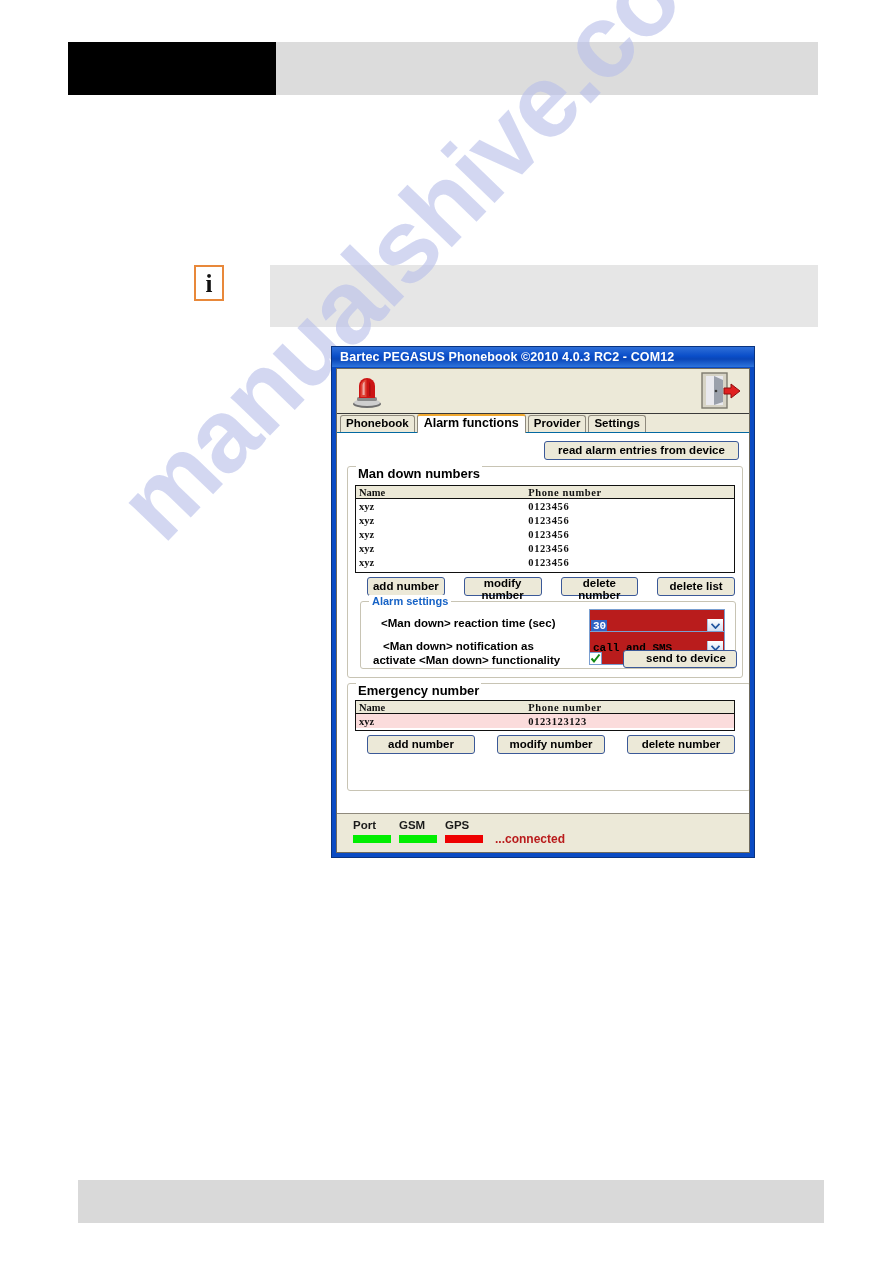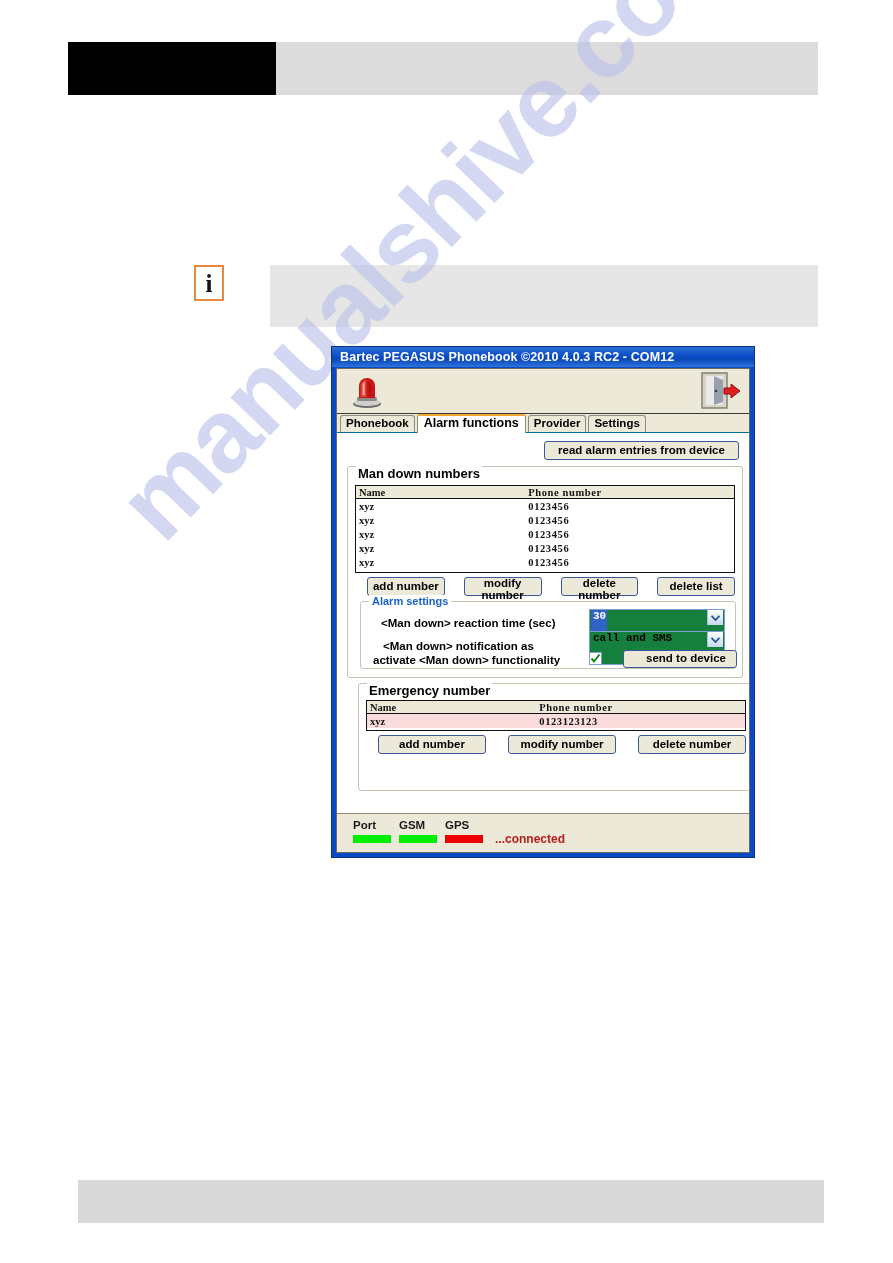--- a/index.html
+++ b/index.html
@@ -238,21 +238,21 @@
     top: -1px;
     left: 8px;
     font-size: 13px;
     font-weight: 700;
     color: #000000;
     background: #ffffff;
     padding: 0 2px;
   }
 
   .g-mandown { left: 10px; top: 33px; width: 396px; height: 212px; }
-  .g-emergency { left: 21px; top: 250px; width: 404px; height: 108px; }
+  .g-emergency { left: 10px; top: 250px; width: 404px; height: 108px; }
 
   
   .listview {
     position: absolute;
     border: 1px solid #111111;
     box-sizing: border-box;
     background: #ffffff;
   }
   .lv-head {
     display: flex;
@@ -332,23 +332,24 @@
   .setting-label {
     position: absolute;
     font-size: 11.5px;
     font-weight: 700;
     color: #000000;
     white-space: nowrap;
   }
   .combo {
     position: absolute;
     border: 1px solid #7a9fd0;
-    background: #15803d;
-    box-sizing: border-box;
-    display: flex;
+    background: #b91c1c;
+    box-sizing: border-box;
+    display: flex;
+    align-items: center;
     height: 34px;
   }
   .combo-text {
     flex: 1;
     font-family: "Liberation Mono", monospace;
     font-size: 11px;
     font-weight: 700;
     color: #000000;
     padding-left: 3px;
     white-space: nowrap;

